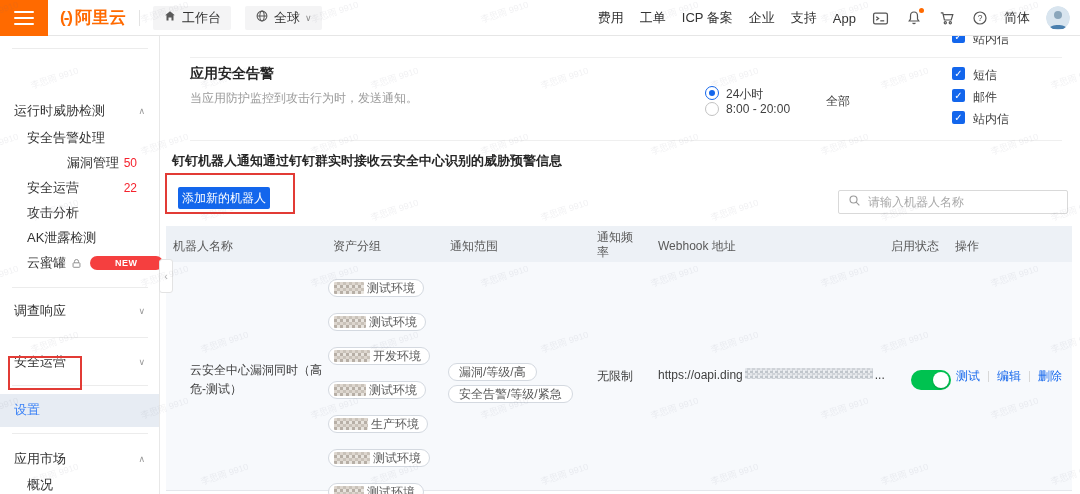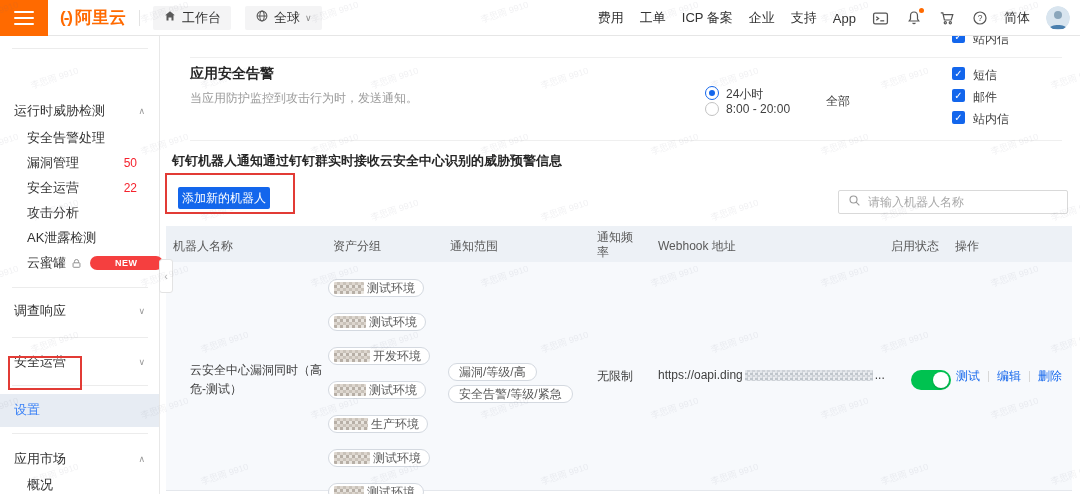--- a/index.html
+++ b/index.html
@@ -217,21 +217,21 @@
 <aside class="sidebar">
   <div class="sb-sel-bg"></div>
   <div class="sb-div" style="top:12px;"></div>
   <div class="sb-item" style="top:66px; padding-left:14px;">
     <span class="lbl">运行时威胁检测</span>
     <span class="chev">∧</span>
   </div>
   <div class="sb-item" style="top:93px; padding-left:27px;">
       <span class="lbl">安全告警处理</span>
     </div>
-  <div class="sb-item" style="top:118px; padding-left:27px;">
+  <div class="sb-item" style="top:118px; padding-left:27px;justify-content:center;">
     <span class="lbl">漏洞管理</span>
     <span class="badge">50</span>
   </div>
   <div class="sb-item" style="top:143px; padding-left:27px;">
     <span class="lbl">安全运营</span>
     <span class="badge">22</span>
   </div>
   <div class="sb-item" style="top:168px; padding-left:27px;">
       <span class="lbl">攻击分析</span>
     </div>
@@ -362,21 +362,21 @@
     </span>
 </div>
 
 <div class="pill-col" style="left:448px; top:363px; gap:4px;">
   <span class="pill txt-only">漏洞/等级/高</span>
   <span class="pill txt-only">安全告警/等级/紧急</span>
 </div>
 
 <span class="cell" style="left:597px; top:368px;">无限制</span>
 
-<span class="cell" style="left:658px; top:368px; display:flex; align-items:center;">
+<span class="cell" style="left:658px; top:368px; display:flex; align-items:flex-start;">
   <span>https://oapi.ding</span>
   <i class="mosaic-url"></i>
   <span>...</span>
 </span>
 
 <div class="toggle"></div>
 
 <div class="actions">
   <a>测试</a>
   <span class="act-sep"></span>

